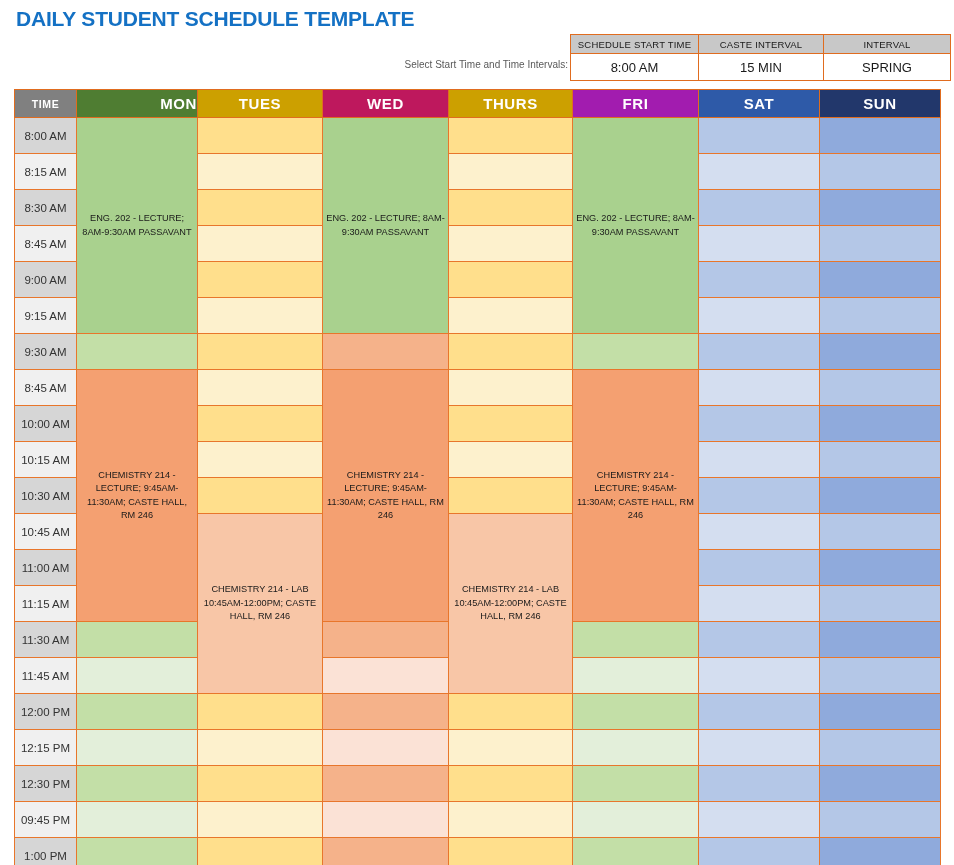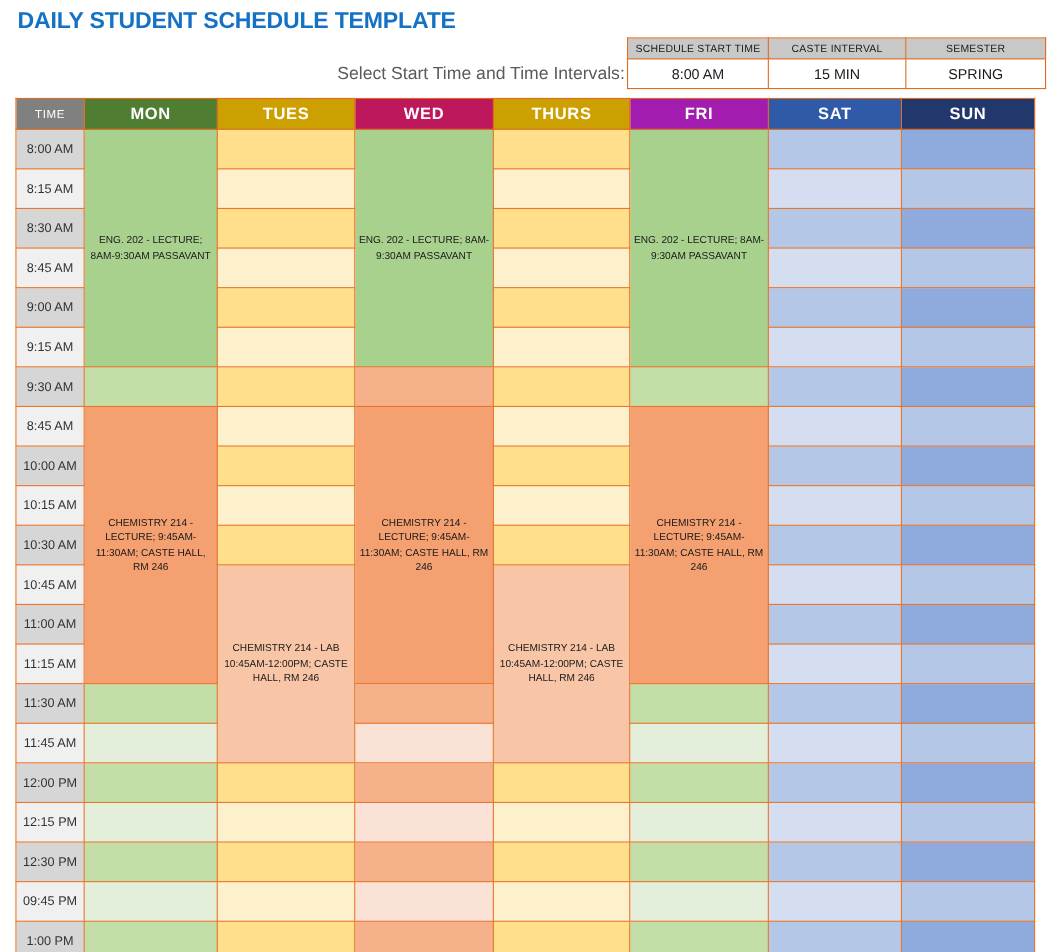--- a/index.html
+++ b/index.html
@@ -31,21 +31,21 @@
     position: absolute;
     left: 0;
     top: 34px;
     width: 954px;
     height: 48px;
   }
   #settings-label {
     position: absolute;
     right: 386px;
     top: 25px;
-    font-size: 16px;
+    font-size: 10px;
     color: #5a5a5a;
     white-space: nowrap;
   }
   #settings-table {
     position: absolute;
     left: 570px;
     top: 0;
     border-collapse: collapse;
     table-layout: fixed;
     width: 380px;
@@ -99,21 +99,21 @@
     font-weight: bold;
     letter-spacing: 0.6px;
     text-align: center;
     border: 1px solid #e06c1f;
     padding: 0;
   }
   #schedule th.timehead {
     height: 27px;
     color: #ffffff;
     font-size: 10.5px;
-    font-weight: normal;
+    font-weight: bold;
     letter-spacing: 0.6px;
     text-align: center;
     background: #808080;
     border: 1px solid #e06c1f;
     padding: 0;
     margin-top: 29px;
   }
 
   #schedule td {
     height: 35px;
@@ -174,21 +174,21 @@
   <table id="settings-table">
     <colgroup>
         <col class="c1">
         <col class="c2">
         <col class="c3">
       </colgroup>
     <thead>
       <tr>
         <th>SCHEDULE START TIME</th>
         <th>CASTE INTERVAL</th>
-        <th>SEMESTER</th>
+        <th>INTERVAL</th>
       </tr>
     </thead>
     <tbody>
       <tr>
         <td>8:00 AM</td>
         <td>15 MIN</td>
         <td>SPRING</td>
       </tr>
     </tbody>
   </table>
@@ -201,21 +201,21 @@
       <col class="tues">
       <col class="wed">
     <col class="thurs">
       <col class="fri">
       <col class="sat">
       <col class="sun">
   </colgroup>
   <thead>
     <tr>
       <th class="timehead">TIME</th>
-      <th class="dayhead h-mon" style="background: rgb(79, 125, 50);">MON</th>
+      <th class="dayhead h-mon" style="background: rgb(79, 125, 50); text-align: right;">MON</th>
       <th class="dayhead h-tues" style="background: rgb(204, 160, 0);">TUES</th>
       <th class="dayhead h-wed" style="background: #be185d;">WED</th>
       <th class="dayhead h-thurs" style="background: rgb(204, 160, 0);">THURS</th>
       <th class="dayhead h-fri" style="background: #a21caf;">FRI</th>
       <th class="dayhead h-sat" style="background: rgb(46, 90, 168);">SAT</th>
       <th class="dayhead h-sun" style="background: rgb(34, 55, 107);">SUN</th>
     </tr>
   </thead>
   <tbody id="schedule-body">
       <tr>

